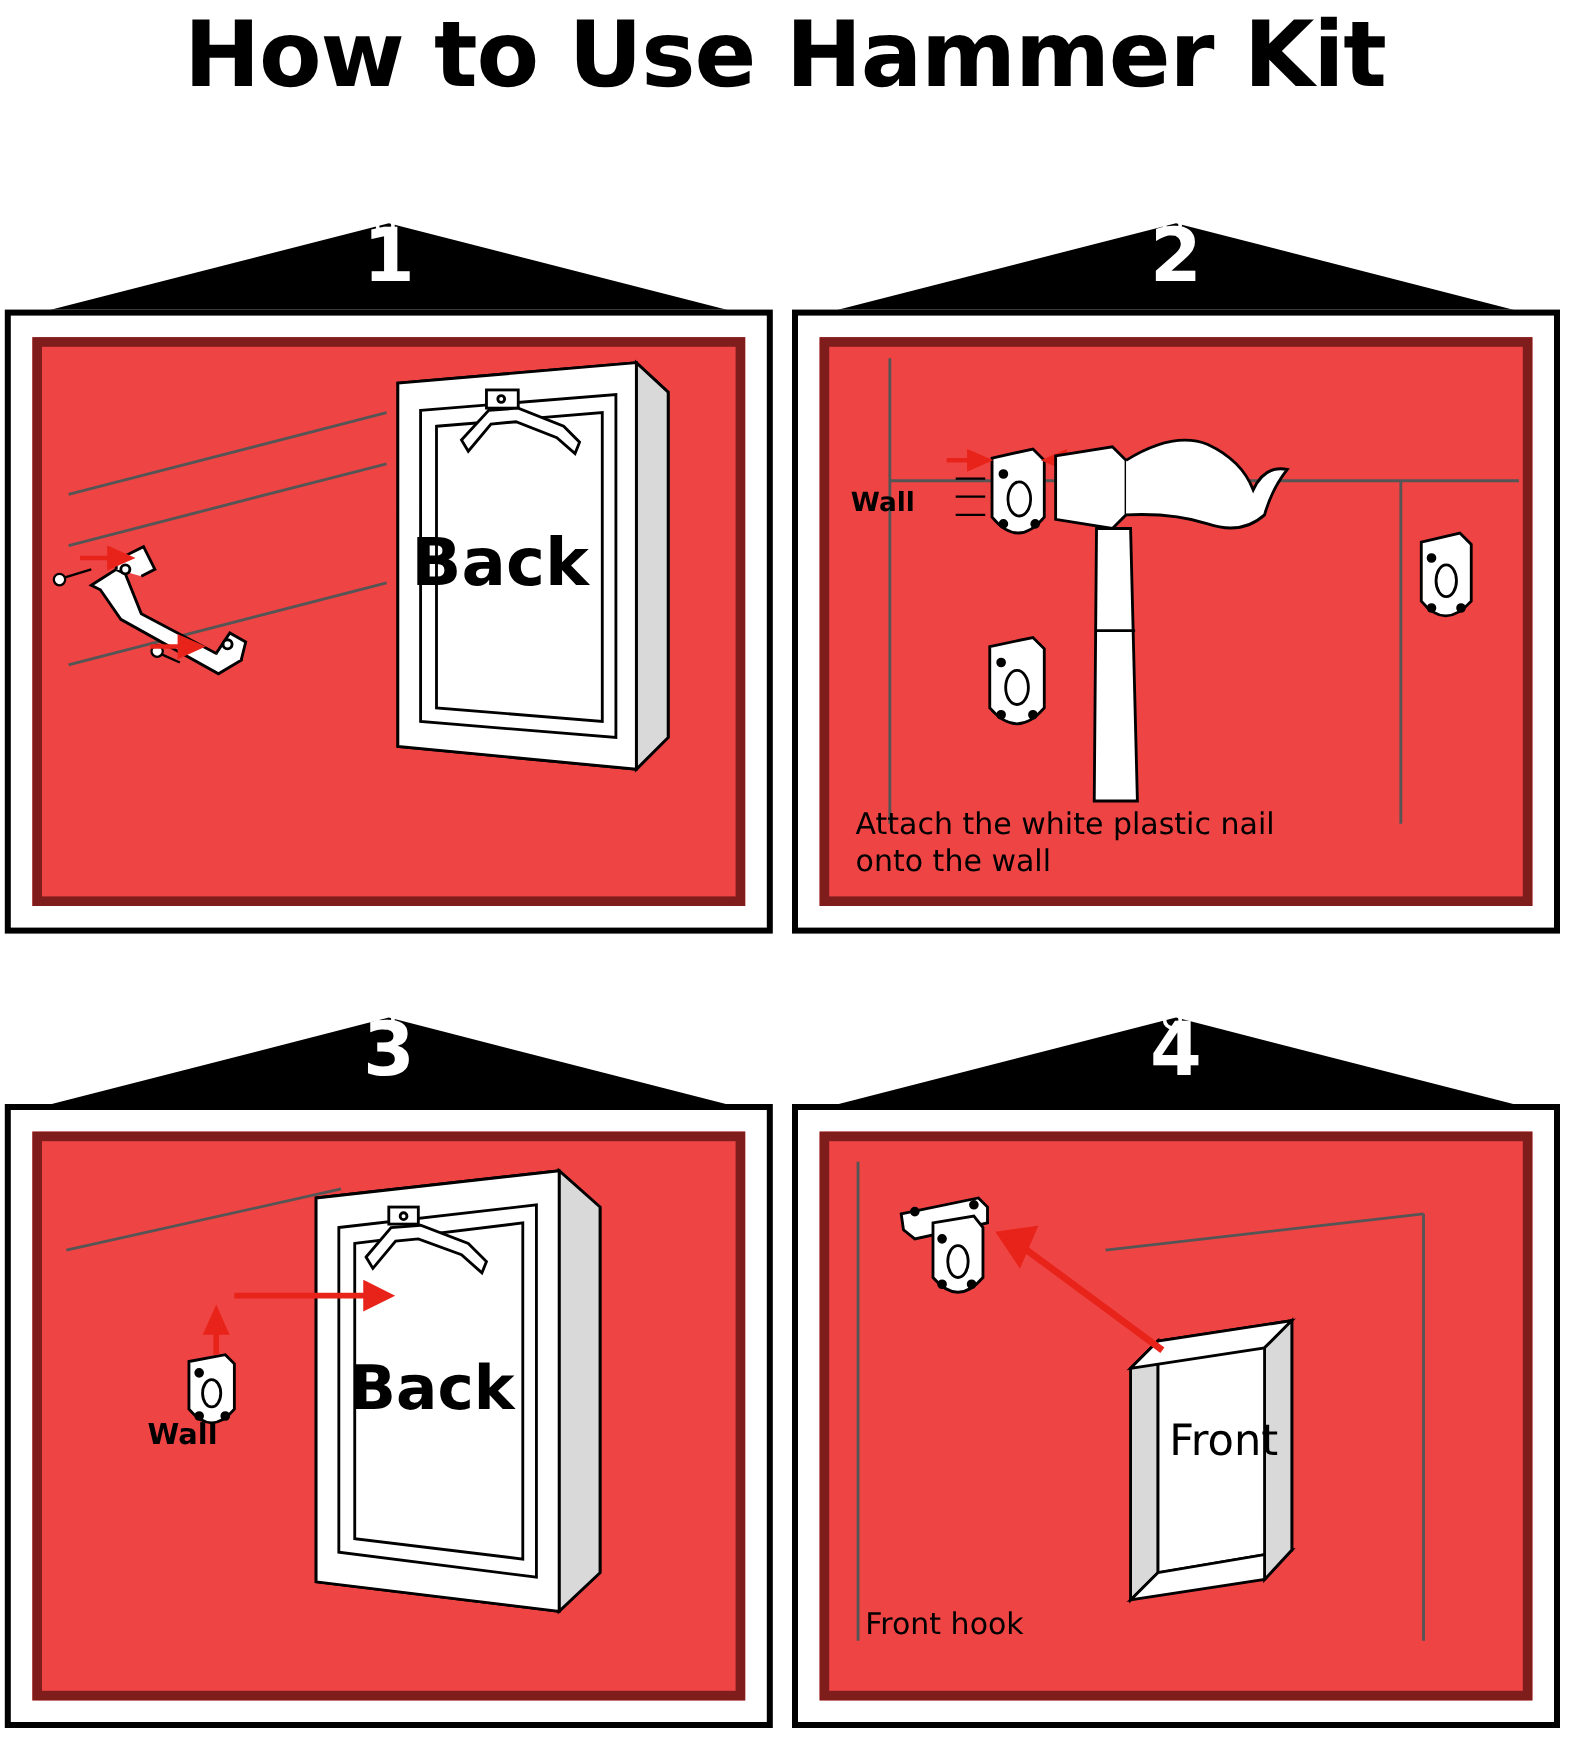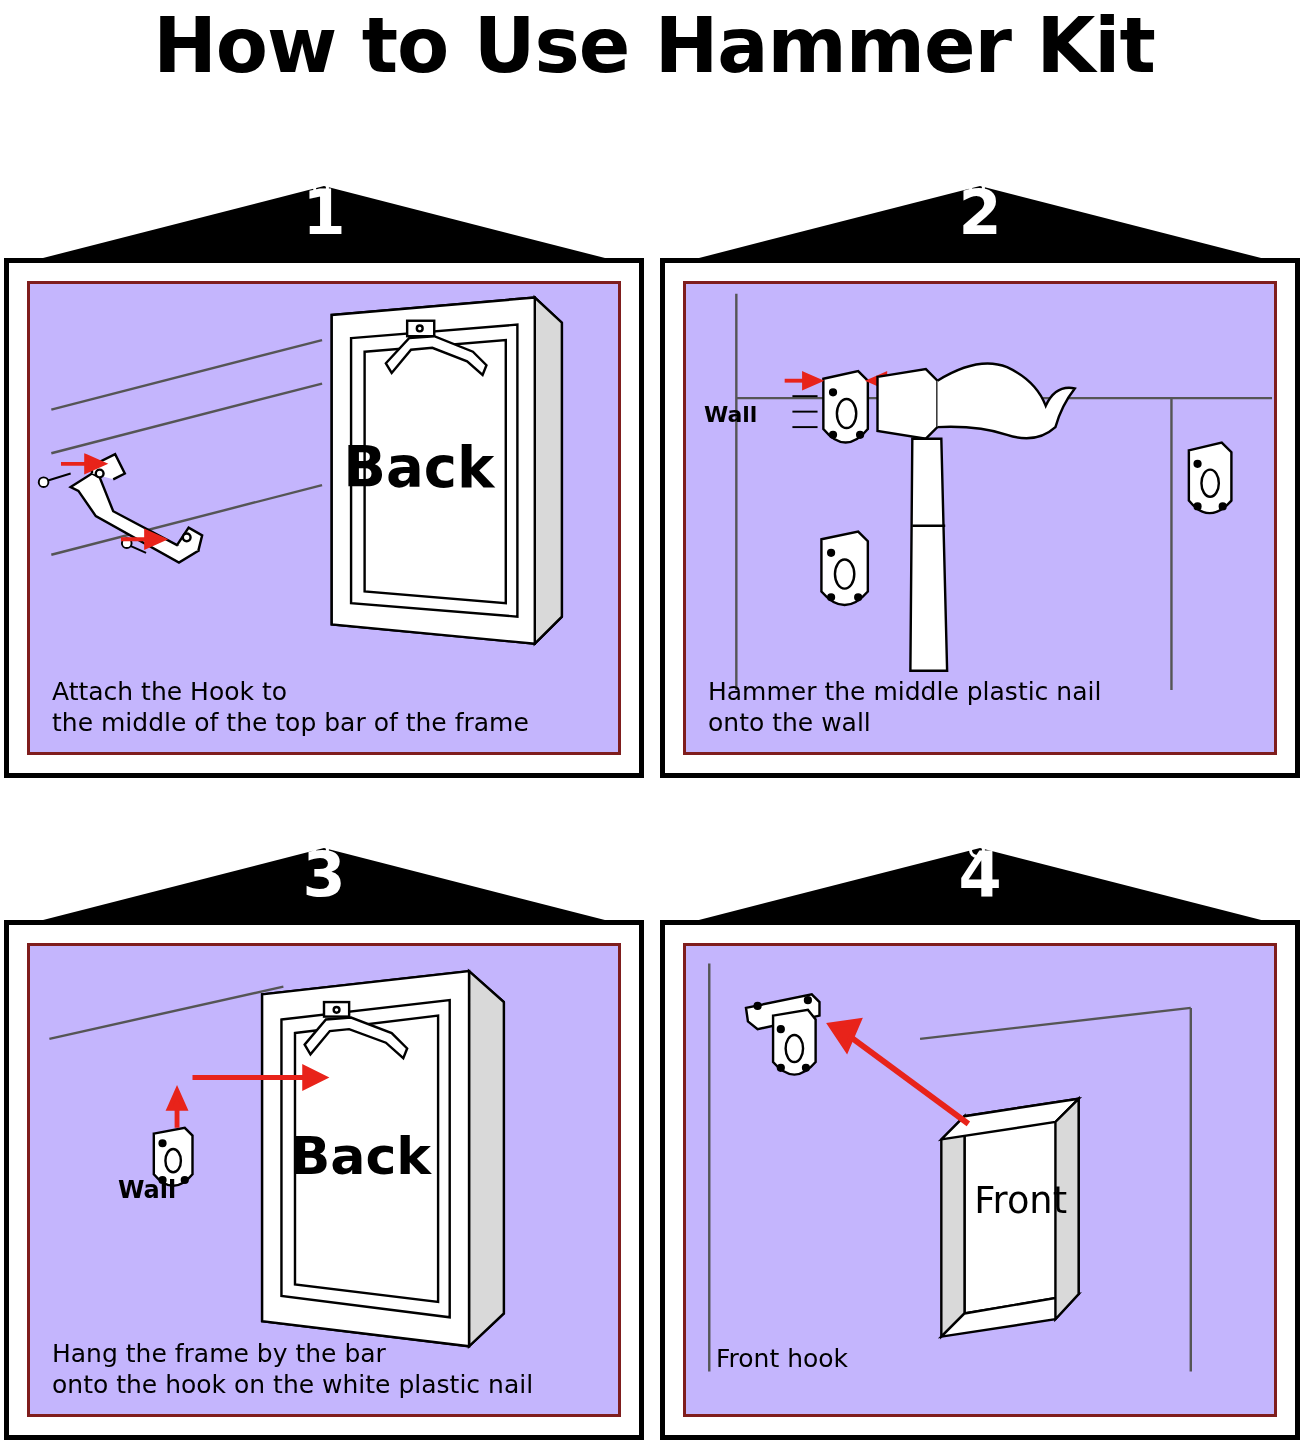--- a/index.html
+++ b/index.html
@@ -89,23 +89,23 @@
     border: 5px solid #000000;
     box-sizing: border-box;
     background: #ffffff;
   }
   .box-inner {
     position: absolute;
     left: 18px;
     top: 18px;
     right: 18px;
     bottom: 18px;
-    border: 3px solid #7f1d1d;
+    border: 8px solid #7f1d1d;
     box-sizing: border-box;
-    background: #c4b5fd;
+    background: #ef4444;
     overflow: hidden;
   }
 
   .art {
     position: absolute;
     left: 0; top: 0;
     width: 100%;
     height: 100%;
   }
 
@@ -184,22 +184,20 @@
           </g>
 
           <g stroke="#000000" stroke-width="2.5" fill="#ffffff">
             <rect x="388" y="38" width="28" height="16"></rect>
             <path d="M366 82 L390 56 L416 54 L456 70 L470 84 L466 94 L450 80 L414 66 L392 68 L372 92 Z"></path>
             <circle cx="401" cy="46" r="3"></circle>
           </g>
           <text x="400" y="210" font-family="DejaVu Sans, sans-serif" font-size="58" font-weight="bold" fill="#000000" text-anchor="middle">Back</text>
         </svg>
 
-        <div class="caption">Attach the Hook to
-the middle of the top bar of the frame</div>
       </div>
     </div>
   </div>
 
   <div class="panel p2">
     <div class="banner">
       <svg width="640" height="110" viewBox="0 0 640 110">
         <polygon points="320,28 640,110 0,110" fill="#000000"></polygon>
       </svg>
       <div class="dot"></div>
@@ -257,21 +255,21 @@
             <path d="M518 172 L552 164 L562 174 L562 224 Q539 250 518 224 Z"></path>
             <ellipse cx="540" cy="206" rx="9" ry="14" fill="#ffffff"></ellipse>
             <circle cx="527" cy="186" r="3" fill="#000000"></circle>
             <circle cx="527" cy="230" r="3" fill="#000000"></circle>
             <circle cx="553" cy="230" r="3" fill="#000000"></circle>
           </g>
         </svg>
 
         <div class="lbl" style="left:18px; top:118px; font-weight:bold;">Wall</div>
 
-        <div class="caption">Hammer the middle plastic nail
+        <div class="caption">Attach the white plastic nail
 onto the wall</div>
       </div>
     </div>
   </div>
 
   <div class="panel p3">
     <div class="banner">
       <svg width="640" height="110" viewBox="0 0 640 110">
         <polygon points="320,28 640,110 0,110" fill="#000000"></polygon>
       </svg>
@@ -314,22 +312,20 @@
           <g stroke="#e8231a" stroke-width="5" fill="#e8231a">
             <line x1="150" y1="188" x2="150" y2="162"></line>
             <polygon points="142,168 150,150 158,168"></polygon>
             <line x1="166" y1="136" x2="290" y2="136"></line>
             <polygon points="282,126 302,136 282,146"></polygon>
           </g>
         </svg>
 
         <div class="lbl" style="left:88px; top:230px; font-weight:bold; font-size:24px;">Wall</div>
 
-        <div class="caption">Hang the frame by the bar
-onto the hook on the white plastic nail</div>
       </div>
     </div>
   </div>
 
   <div class="panel p4">
     <div class="banner">
       <svg width="640" height="110" viewBox="0 0 640 110">
         <polygon points="320,28 640,110 0,110" fill="#000000"></polygon>
       </svg>
       <div class="dot"></div>

